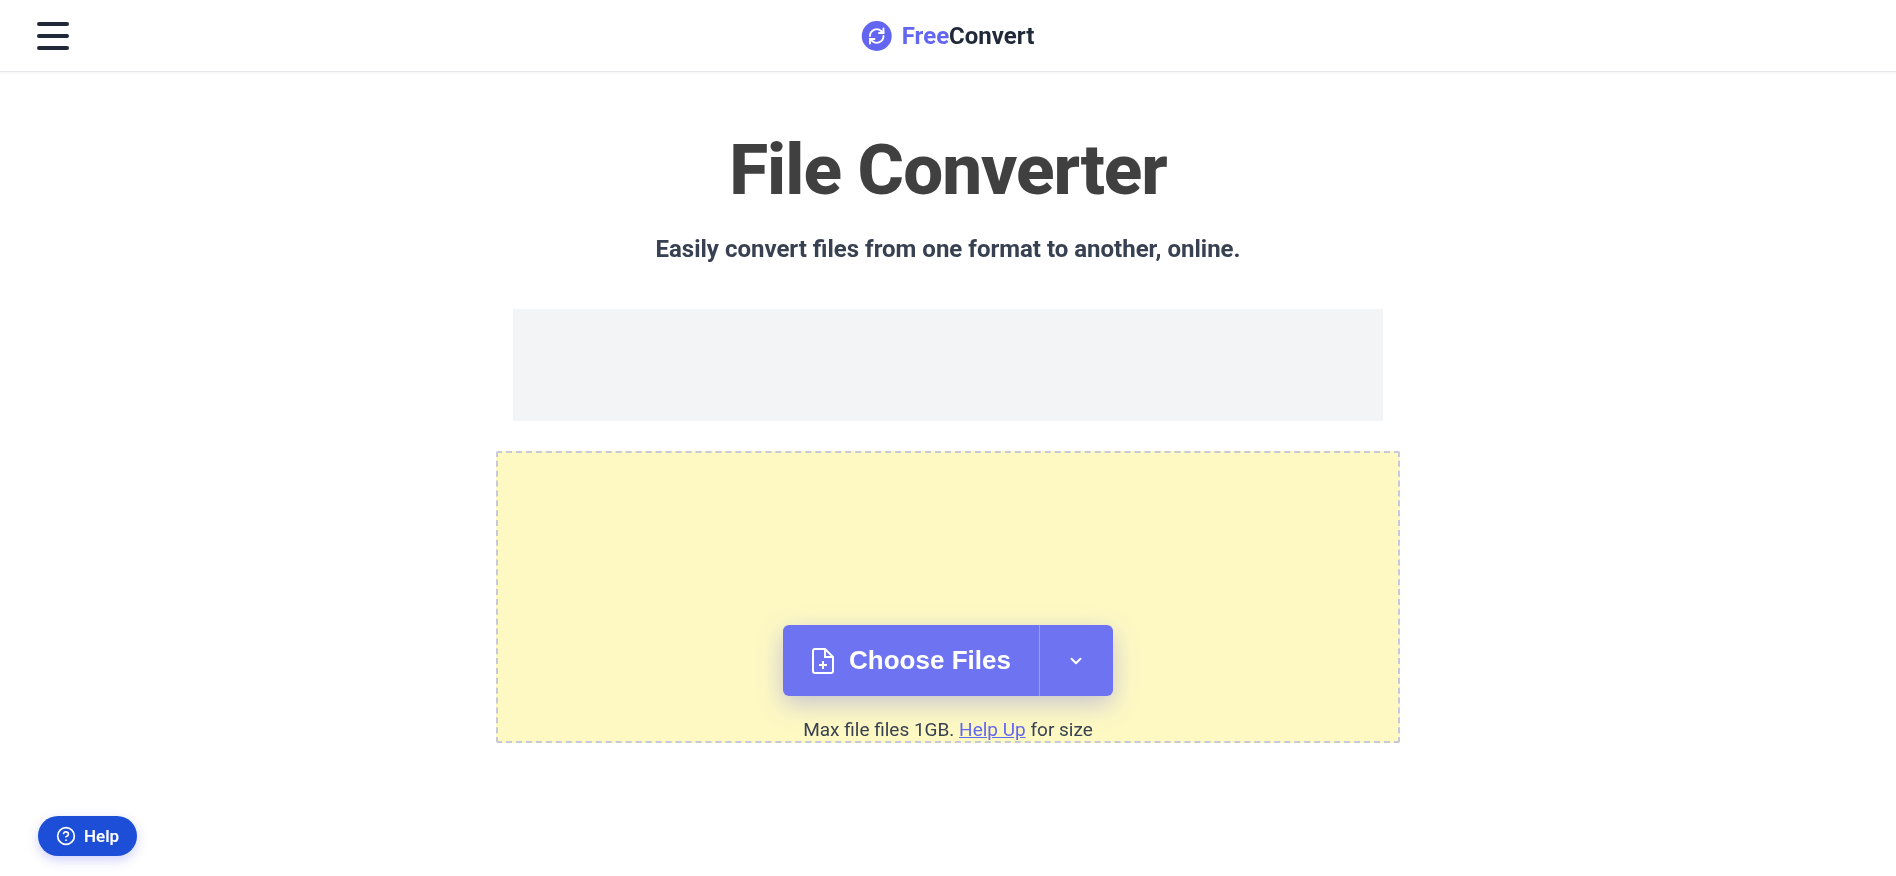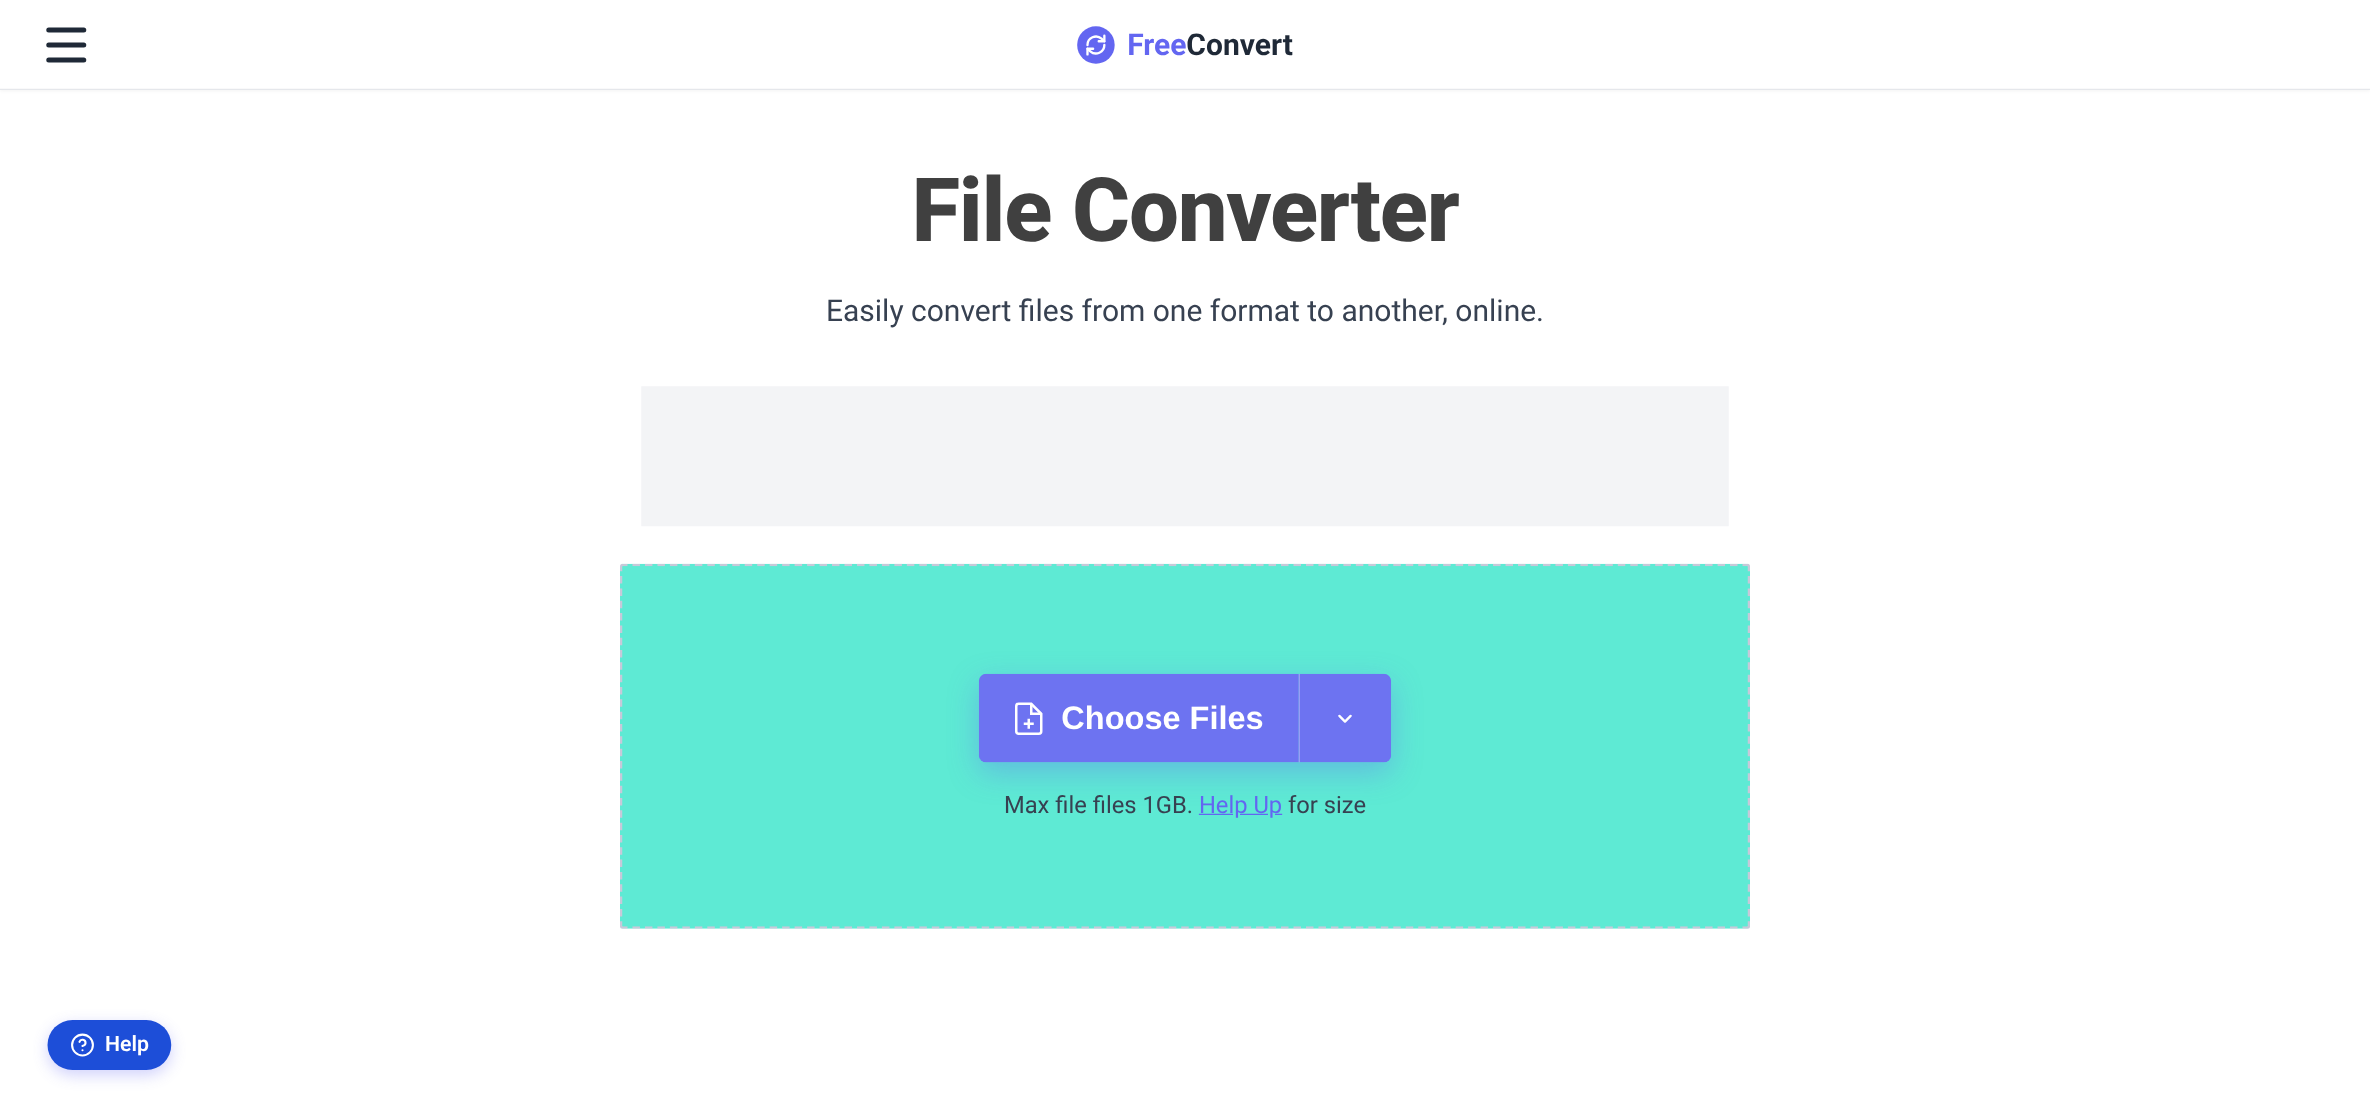--- a/index.html
+++ b/index.html
@@ -68,39 +68,39 @@
     .page-title {
       font-size: 71px;
       font-weight: 800;
       color: #404040;
       letter-spacing: -1px;
     }
     .subtitle {
       font-size: 24px;
       color: #374151;
       margin-top: 24px;
-      font-weight: 400;
+      font-weight: 700;
     }
     .ad-placeholder {
       width: 870px;
       height: 112px;
       background: #f3f4f6;
       margin-top: 46px;
     }
     .dropzone {
       width: 904px;
       height: 292px;
       margin-top: 30px;
       border: 2px dashed #c7c9d9;
-      background: #5eead4;
+      background: #fef9c3;
       border-radius: 2px;
       display: flex;
       flex-direction: column;
       align-items: center;
-      justify-content: center;
+      justify-content: flex-end;
     }
     .choose-wrap {
       display: flex;
       box-shadow: 0 8px 24px rgba(99,102,241,0.35);
       border-radius: 6px;
       overflow: hidden;
     }
     .choose-files-btn {
       background: #6d73f1;
       color: #ffffff;

